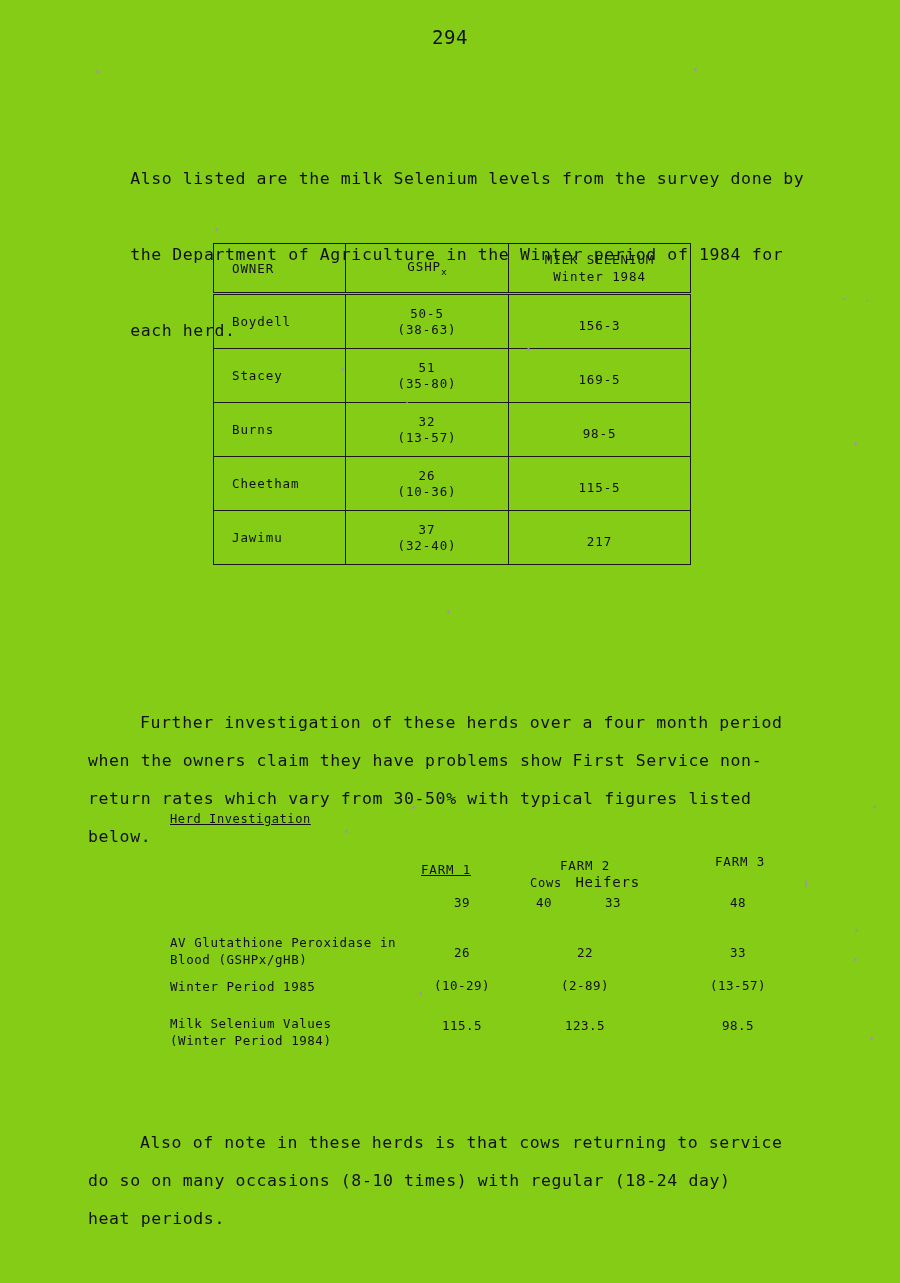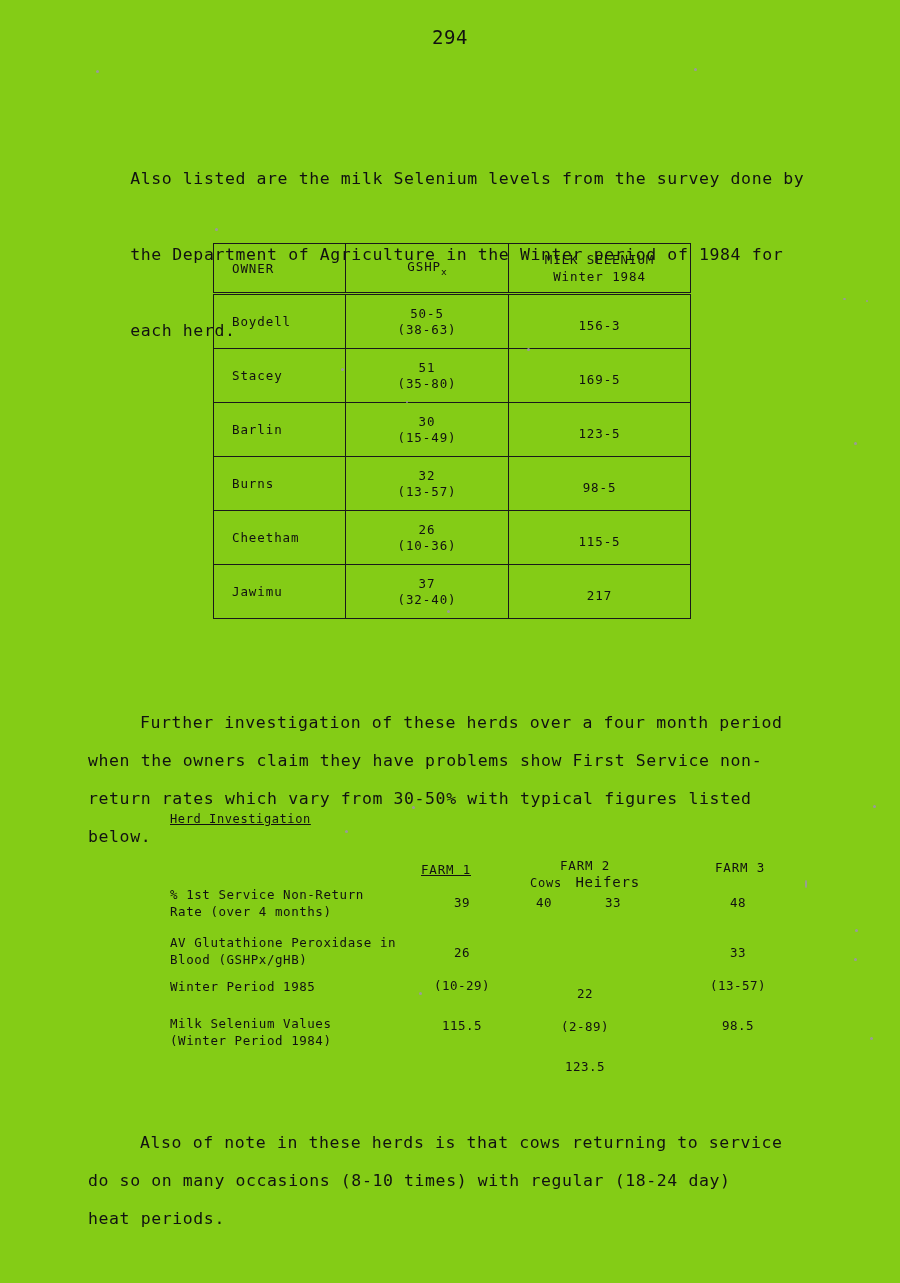--- a/index.html
+++ b/index.html
@@ -119,21 +119,21 @@
     margin-top: 16px;
   }
   .farm-label {
     position: absolute;
     text-align: center;
     font-size: 12.5px;
     letter-spacing: 0.8px;
   }
   #farm1-label { left: 236px; top: 20px; width: 80px; text-decoration: underline; }
   #farm2-label { left: 375px; top: 16px; width: 80px; }
-  #farm3-label { left: 530px; top: 12px; width: 80px; margin-top: 6px; }
+  #farm3-label { left: 530px; top: 12px; width: 80px; }
   #cows-label    { left: 350px; top: 34px; width: 52px; font-size: 12px; }
   #heifers-label { left: 400px; top: 32px; width: 70px; font-size: 14px; text-align: right; }
 
   .herd-row {
     position: relative;
     height: 44px;
   }
   .herd-label {
     position: absolute;
     left: 0;
@@ -143,21 +143,21 @@
     font-size: 12.5px;
   }
   .herd-val {
     position: absolute;
     text-align: center;
     width: 80px;
     font-size: 12.5px;
     letter-spacing: 0.5px;
   }
   .v-f1 { left: 252px; }
-  .v-f2 { left: 375px; margin-top: 41px; }
+  .v-f2 { left: 375px; }
   .v-f2-cows    { left: 348px; width: 52px; }
   .v-f2-heifers { left: 408px; width: 70px; }
   .v-f3 { left: 528px; }
 
   #row-nonreturn { height: 48px; }
   #row-nonreturn .herd-val { top: 9px; }
   #row-gshp      { height: 44px; text-decoration: underline; }
   #row-gshp .herd-val { top: 11px; }
   #row-winter    { height: 37px; }
   #row-winter .herd-val { top: 0px; }
@@ -201,25 +201,20 @@
         <td class="cell-owner">Boydell</td>
         <td class="cell-gshp"><span>50-5</span><br><span>(38-63)</span></td>
         <td class="cell-milk">156-3</td>
       </tr>
       <tr>
         <td class="cell-owner">Stacey</td>
         <td class="cell-gshp"><span>51</span><br><span>(35-80)</span></td>
         <td class="cell-milk">169-5</td>
       </tr>
       <tr>
-        <td class="cell-owner">Barlin</td>
-        <td class="cell-gshp"><span>30</span><br><span>(15-49)</span></td>
-        <td class="cell-milk">123-5</td>
-      </tr>
-      <tr>
         <td class="cell-owner">Burns</td>
         <td class="cell-gshp"><span>32</span><br><span>(13-57)</span></td>
         <td class="cell-milk">98-5</td>
       </tr>
       <tr>
         <td class="cell-owner">Cheetham</td>
         <td class="cell-gshp"><span>26</span><br><span>(10-36)</span></td>
         <td class="cell-milk">115-5</td>
       </tr>
       <tr>
@@ -240,22 +235,20 @@
 
     <div id="herd-head">
       <div class="farm-label" id="farm1-label">FARM 1</div>
       <div class="farm-label" id="farm2-label">FARM 2</div>
       <div class="farm-label" id="farm3-label">FARM 3</div>
       <div class="farm-label" id="cows-label">Cows</div>
       <div class="farm-label" id="heifers-label">Heifers</div>
     </div>
 
     <div class="herd-row" id="row-nonreturn">
-      <div class="herd-label">% 1st Service Non-Return
-Rate (over 4 months)</div>
       <div class="herd-val v-f1">39</div>
       <div class="herd-val v-f2-cows">40</div>
       <div class="herd-val v-f2-heifers">33</div>
       <div class="herd-val v-f3">48</div>
     </div>
 
     <div class="herd-row" id="row-gshp">
       <div class="herd-label">AV Glutathione Peroxidase in
 Blood (GSHPx/gHB)</div>
       <div class="herd-val v-f1">26</div>

